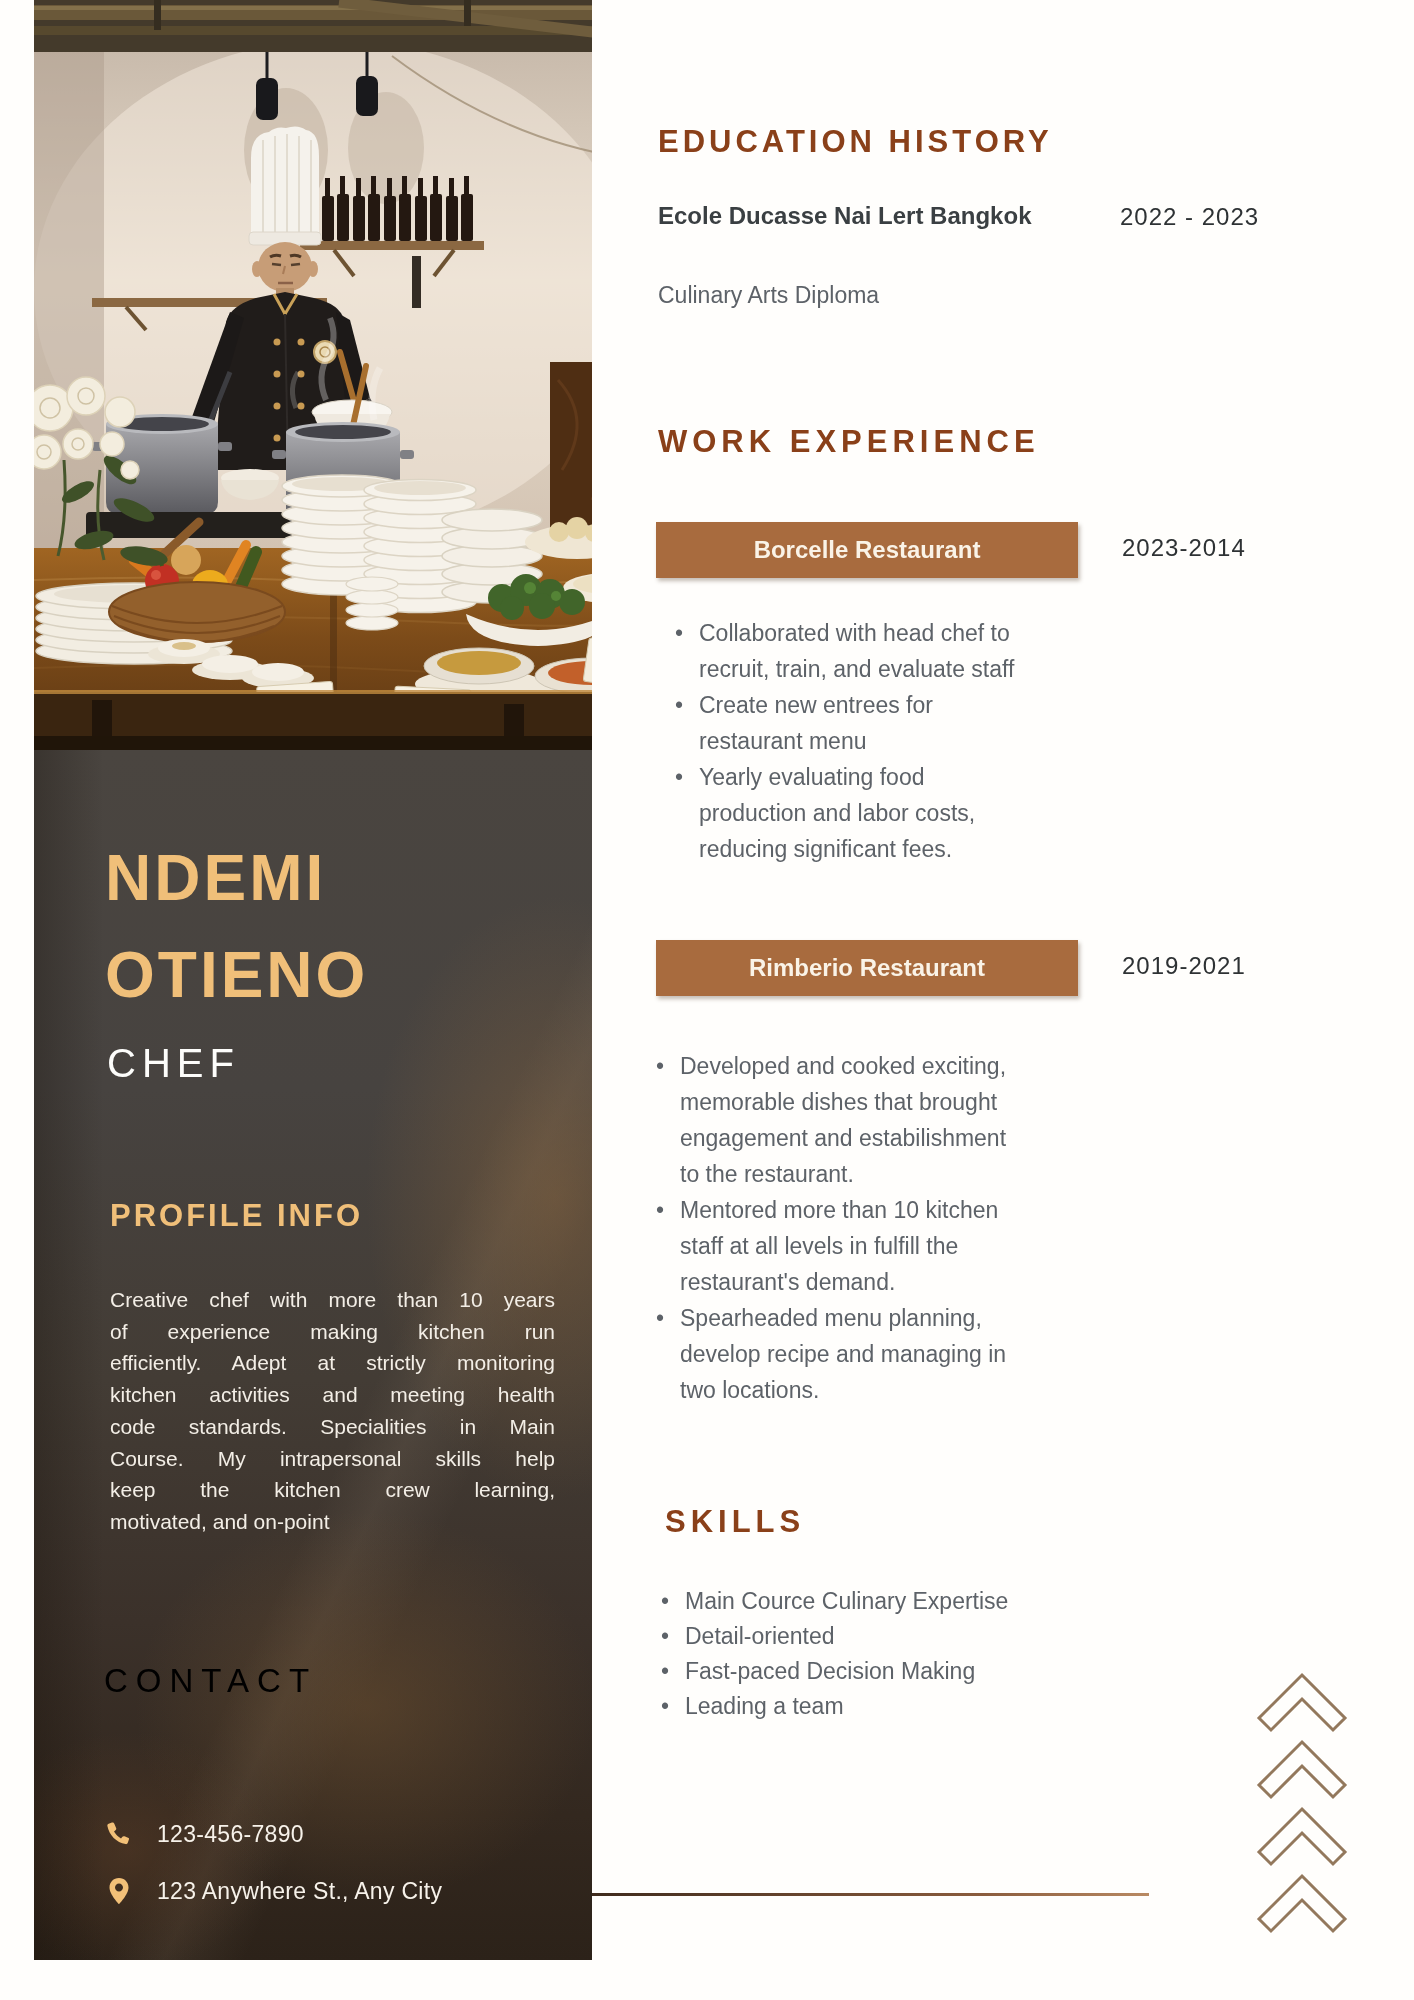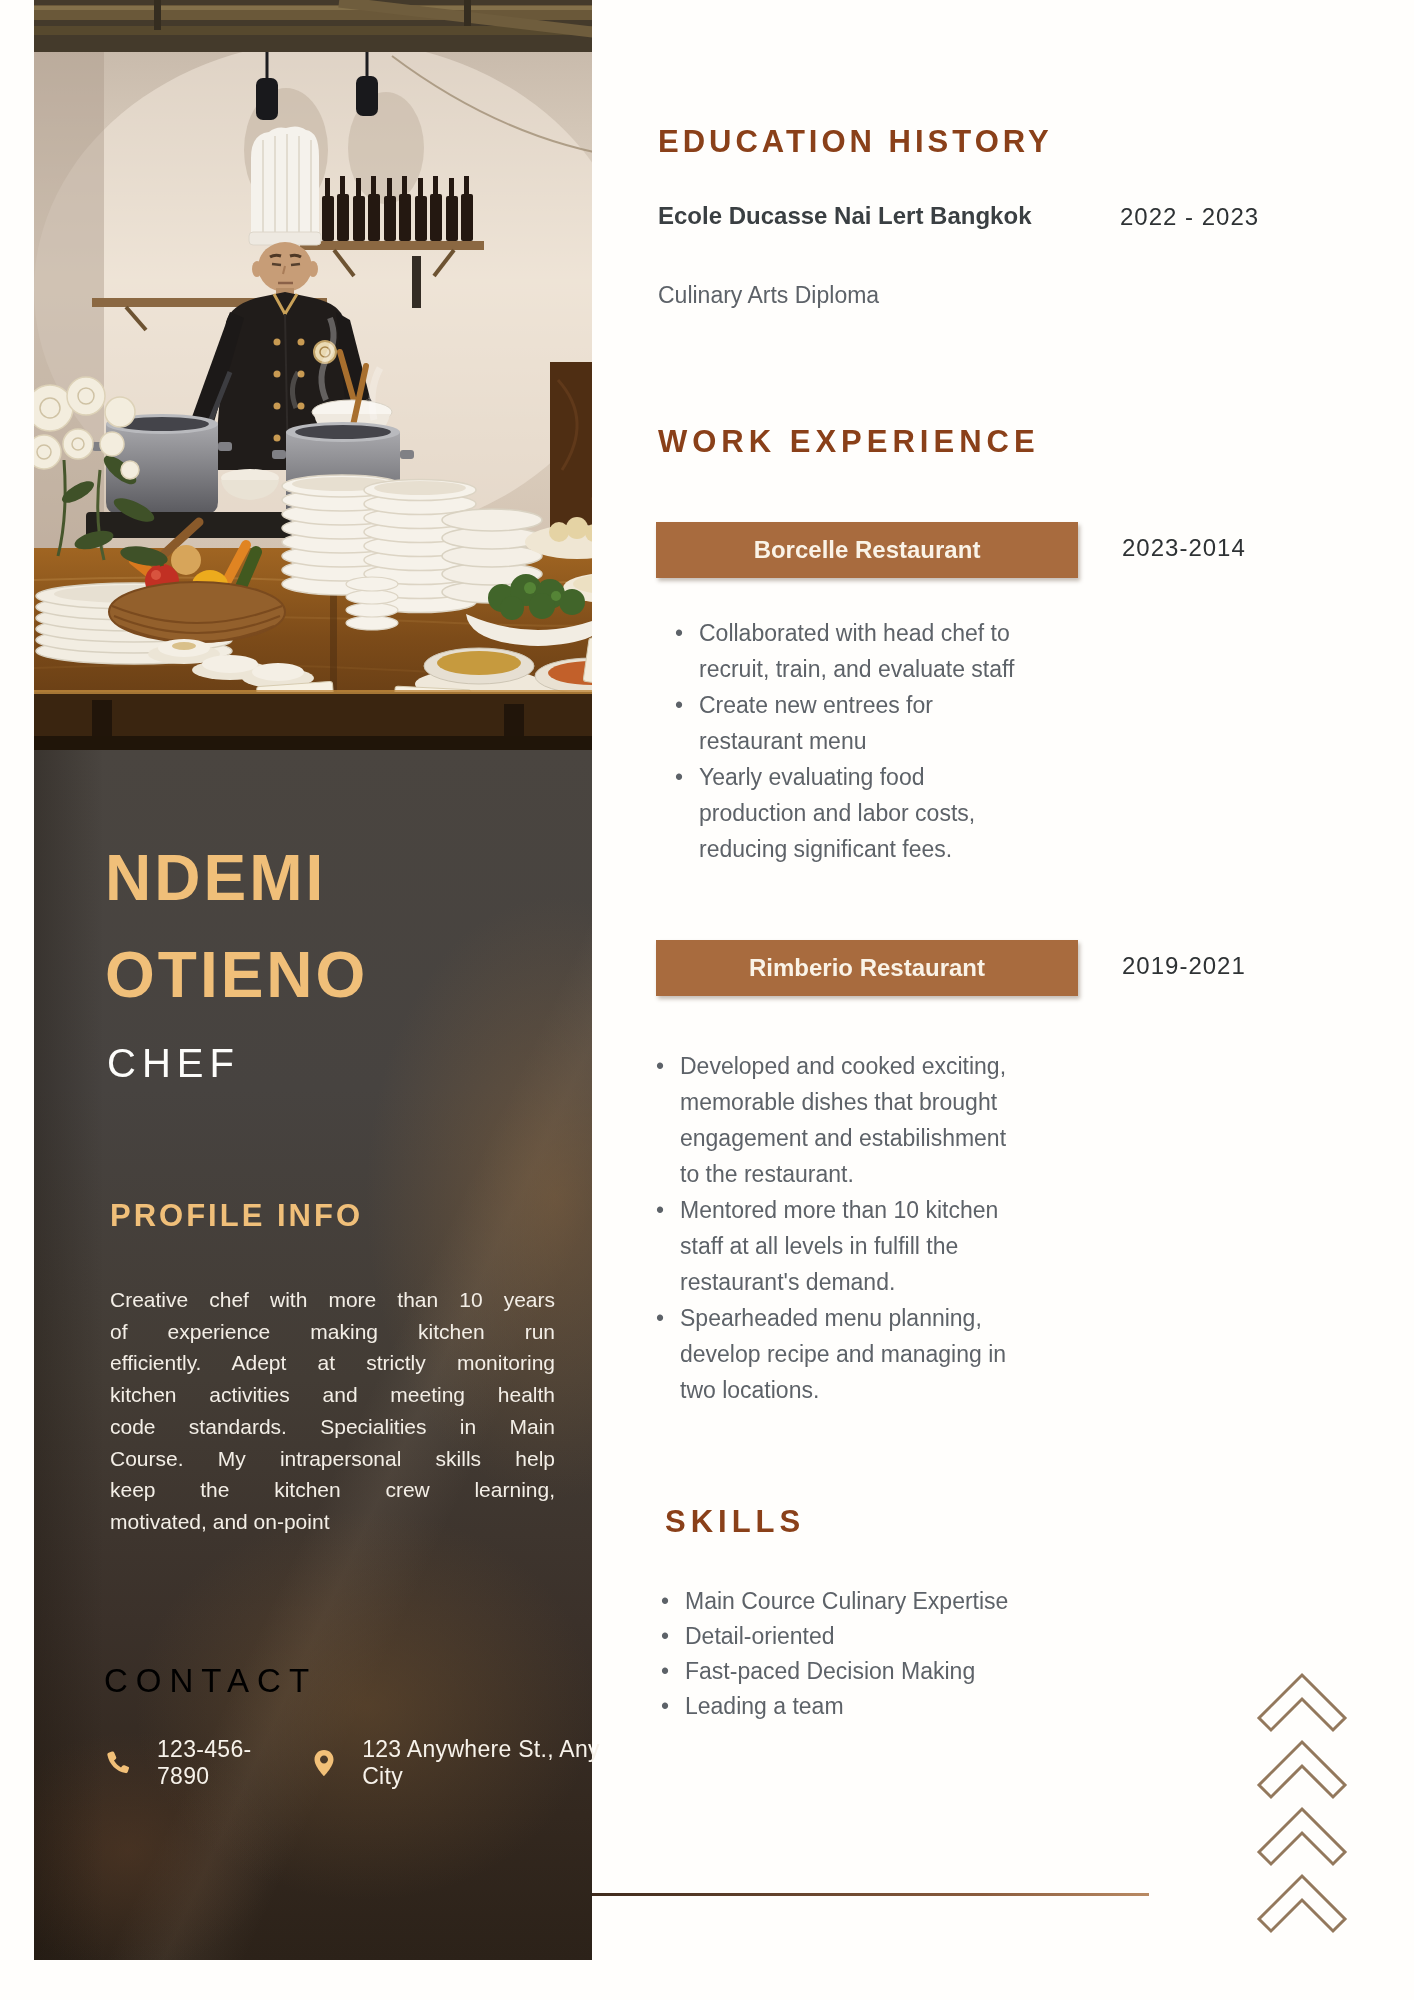--- a/index.html
+++ b/index.html
@@ -22,21 +22,21 @@
   .role{position:absolute;left:73px;top:1040px;font-size:40px;font-weight:400;
     letter-spacing:6px;line-height:46px;color:#fdfdfb;z-index:2;}
   .p-head{position:absolute;left:76px;top:1196px;margin:0;font-size:31px;font-weight:700;
     letter-spacing:3px;line-height:40px;color:#f0bf79;z-index:2;}
   .p-text{position:absolute;left:76px;top:1284px;width:445px;z-index:2;
     font-size:21px;line-height:31.7px;color:#f3eee6;}
   .p-text div{text-align:justify;text-align-last:justify;}
   .p-text div:last-child{text-align-last:left;}
   .c-head{position:absolute;left:70px;top:1660px;margin:0;font-size:33px;font-weight:400;
     letter-spacing:8px;line-height:42px;color:#000000;z-index:2;}
-  .c-list{position:absolute;left:69px;top:1743px;z-index:2;display:flex;flex-direction:row;gap:17px;}
+  .c-list{position:absolute;left:69px;top:1814px;z-index:2;display:flex;flex-direction:column;gap:17px;}
   .c-row{display:flex;align-items:center;height:40px;}
   .c-row svg{width:32px;height:32px;flex:0 0 32px;}
   .c-row span{margin-left:22px;font-size:23px;color:#f7f2ea;letter-spacing:0.3px;}
   
   .right{position:absolute;left:592px;top:0;width:822px;height:2000px;background:#fffefc;}
   .sec{position:absolute;left:66px;margin:0;font-size:31px;font-weight:700;
     letter-spacing:4px;line-height:36px;color:#8a4019;}
   .sec.edu{top:124px;}
   .sec.work{top:424px;letter-spacing:5px;}
   .sec.skills{top:1504px;letter-spacing:5px;margin-left:7px;}

